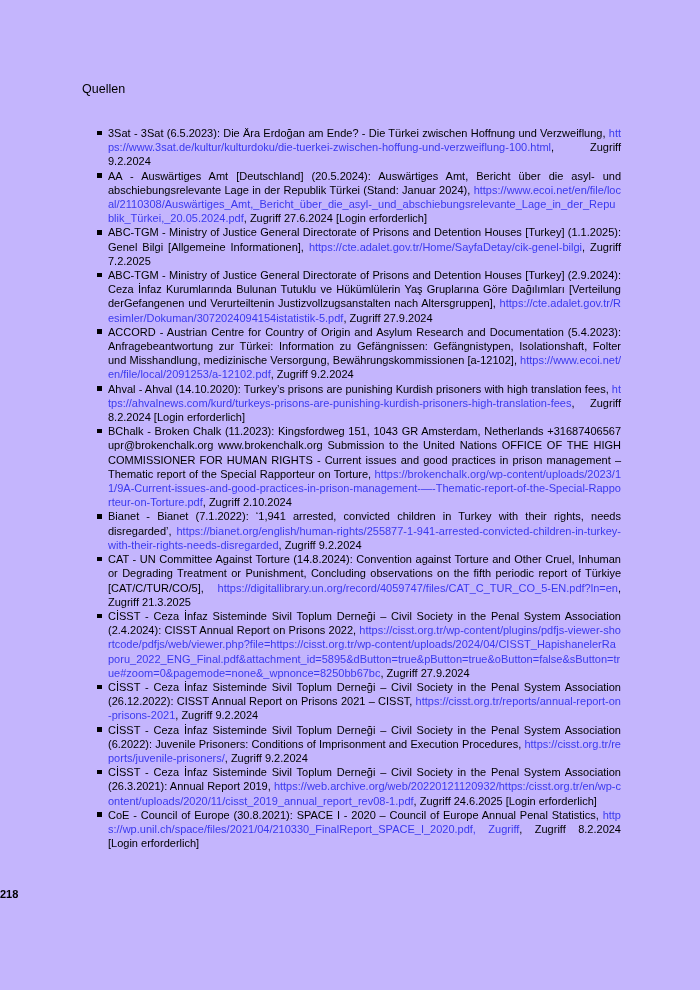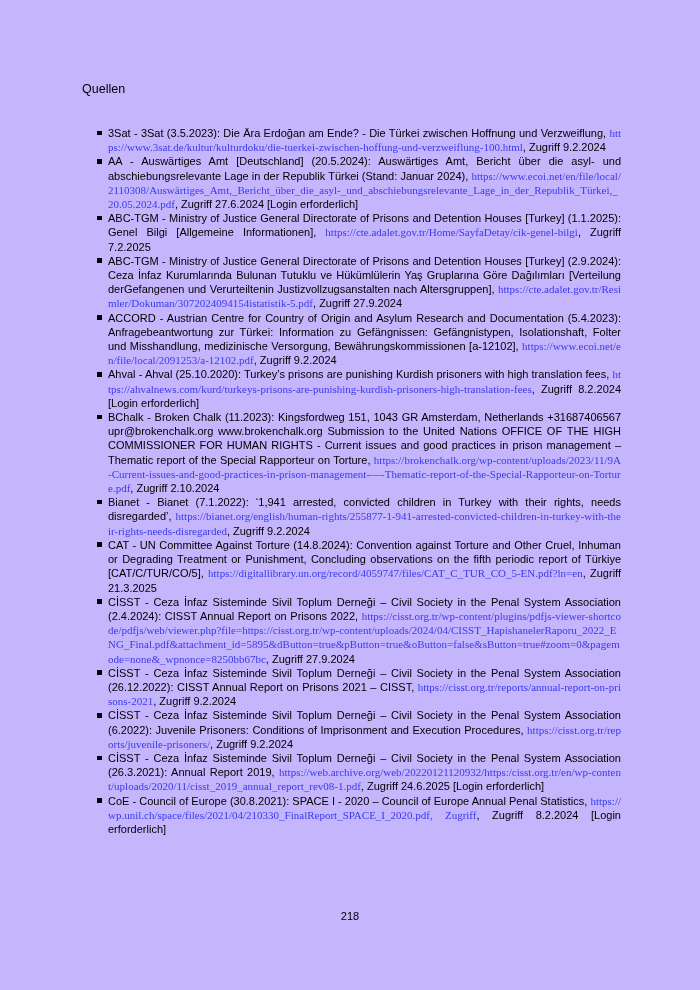--- a/index.html
+++ b/index.html
@@ -44,45 +44,45 @@
     width: 4.6px;
     height: 4.6px;
     background: #000000;
   }
   .link {
     color: var(--link-color, #3a3aee);
     word-break: break-all;
     overflow-wrap: anywhere;
     text-decoration: none;
     cursor: pointer;
-    font-family: Liberation Serif, serif;
   }
   .txt { color: #000000; }
   .page-number {
     position: absolute;
     left: 0;
-    top: 909px;
+    top: 887px;
     width: 100%;
-    text-align: center;
+    text-align: left;
     font-size: 11px;
     line-height: 14px;
+    font-weight: bold;
   }
 </style>
 </head>
 <body>
 
 <div class="page">
   <div class="page-title">Quellen</div>
   <ul class="refs">
-      <li class="ref"><span class="bullet"></span><span class="txt">3Sat - 3Sat (3.5.2023): Die Ära Erdoğan am Ende? - Die Türkei zwischen Hoffnung und Verzweiflung, </span><span class="link">https://www.3sat.de/kultur/kulturdoku/die-tuerkei-zwischen-hoffung-und-verzweiflung-100.html</span><span class="txt">, Zugriff 9.2.2024</span></li>
+      <li class="ref"><span class="bullet"></span><span class="txt">3Sat - 3Sat (6.5.2023): Die Ära Erdoğan am Ende? - Die Türkei zwischen Hoffnung und Verzweiflung, </span><span class="link">https://www.3sat.de/kultur/kulturdoku/die-tuerkei-zwischen-hoffung-und-verzweiflung-100.html</span><span class="txt">, Zugriff 9.2.2024</span></li>
       <li class="ref"><span class="bullet"></span><span class="txt">AA - Auswärtiges Amt [Deutschland] (20.5.2024): Auswärtiges Amt, Bericht über die asyl- und abschiebungsrelevante Lage in der Republik Türkei (Stand: Januar 2024), </span><span class="link">https://www.ecoi.net/en/file/local/2110308/Auswärtiges_Amt,_Bericht_über_die_asyl-_und_abschiebungsrelevante_Lage_in_der_Republik_Türkei,_20.05.2024.pdf</span><span class="txt">, Zugriff 27.6.2024 [Login erforderlich]</span></li>
       <li class="ref"><span class="bullet"></span><span class="txt">ABC-TGM - Ministry of Justice General Directorate of Prisons and Detention Houses [Turkey] (1.1.2025): Genel Bilgi [Allgemeine Informationen], </span><span class="link">https://cte.adalet.gov.tr/Home/SayfaDetay/cik-genel-bilgi</span><span class="txt">, Zugriff 7.2.2025</span></li>
       <li class="ref"><span class="bullet"></span><span class="txt">ABC-TGM - Ministry of Justice General Directorate of Prisons and Detention Houses [Turkey] (2.9.2024): Ceza İnfaz Kurumlarında Bulunan Tutuklu ve Hükümlülerin Yaş Gruplarına Göre Dağılımları [Verteilung derGefangenen und Verurteiltenin Justizvollzugsanstalten nach Altersgruppen], </span><span class="link">https://cte.adalet.gov.tr/Resimler/Dokuman/3072024094154istatistik-5.pdf</span><span class="txt">, Zugriff 27.9.2024</span></li>
       <li class="ref"><span class="bullet"></span><span class="txt">ACCORD - Austrian Centre for Country of Origin and Asylum Research and Documentation (5.4.2023): Anfragebeantwortung zur Türkei: Information zu Gefängnissen: Gefängnistypen, Isolationshaft, Folter und Misshandlung, medizinische Versorgung, Bewährungskommissionen [a-12102], </span><span class="link">https://www.ecoi.net/en/file/local/2091253/a-12102.pdf</span><span class="txt">, Zugriff 9.2.2024</span></li>
-      <li class="ref"><span class="bullet"></span><span class="txt">Ahval - Ahval (25.10.2020): Turkey’s prisons are punishing Kurdish prisoners with high translation fees, </span><span class="link">https://ahvalnews.com/kurd/turkeys-prisons-are-punishing-kurdish-prisoners-high-translation-fees</span><span class="txt">, Zugriff 8.2.2024 [Login erforderlich]</span></li>
+      <li class="ref"><span class="bullet"></span><span class="txt">Ahval - Ahval (14.10.2020): Turkey’s prisons are punishing Kurdish prisoners with high translation fees, </span><span class="link">https://ahvalnews.com/kurd/turkeys-prisons-are-punishing-kurdish-prisoners-high-translation-fees</span><span class="txt">, Zugriff 8.2.2024 [Login erforderlich]</span></li>
       <li class="ref"><span class="bullet"></span><span class="txt">BChalk - Broken Chalk (11.2023): Kingsfordweg 151, 1043 GR Amsterdam, Netherlands +31687406567 upr@brokenchalk.org www.brokenchalk.org Submission to the United Nations OFFICE OF THE HIGH COMMISSIONER FOR HUMAN RIGHTS - Current issues and good practices in prison management – Thematic report of the Special Rapporteur on Torture, </span><span class="link">https://brokenchalk.org/wp-content/uploads/2023/11/9A-Current-issues-and-good-practices-in-prison-management-—-Thematic-report-of-the-Special-Rapporteur-on-Torture.pdf</span><span class="txt">, Zugriff 2.10.2024</span></li>
       <li class="ref"><span class="bullet"></span><span class="txt">Bianet - Bianet (7.1.2022): ‘1,941 arrested, convicted children in Turkey with their rights, needs disregarded’, </span><span class="link">https://bianet.org/english/human-rights/255877-1-941-arrested-convicted-children-in-turkey-with-their-rights-needs-disregarded</span><span class="txt">, Zugriff 9.2.2024</span></li>
       <li class="ref"><span class="bullet"></span><span class="txt">CAT - UN Committee Against Torture (14.8.2024): Convention against Torture and Other Cruel, Inhuman or Degrading Treatment or Punishment, Concluding observations on the fifth periodic report of Türkiye [CAT/C/TUR/CO/5], </span><span class="link">https://digitallibrary.un.org/record/4059747/files/CAT_C_TUR_CO_5-EN.pdf?ln=en</span><span class="txt">, Zugriff 21.3.2025</span></li>
       <li class="ref"><span class="bullet"></span><span class="txt">CİSST - Ceza İnfaz Sisteminde Sivil Toplum Derneği – Civil Society in the Penal System Association (2.4.2024): CISST Annual Report on Prisons 2022, </span><span class="link">https://cisst.org.tr/wp-content/plugins/pdfjs-viewer-shortcode/pdfjs/web/viewer.php?file=https://cisst.org.tr/wp-content/uploads/2024/04/CISST_HapishanelerRaporu_2022_ENG_Final.pdf&amp;attachment_id=5895&amp;dButton=true&amp;pButton=true&amp;oButton=false&amp;sButton=true#zoom=0&amp;pagemode=none&amp;_wpnonce=8250bb67bc</span><span class="txt">, Zugriff 27.9.2024</span></li>
       <li class="ref"><span class="bullet"></span><span class="txt">CİSST - Ceza İnfaz Sisteminde Sivil Toplum Derneği – Civil Society in the Penal System Association (26.12.2022): CISST Annual Report on Prisons 2021 – CISST, </span><span class="link">https://cisst.org.tr/reports/annual-report-on-prisons-2021</span><span class="txt">, Zugriff 9.2.2024</span></li>
       <li class="ref"><span class="bullet"></span><span class="txt">CİSST - Ceza İnfaz Sisteminde Sivil Toplum Derneği – Civil Society in the Penal System Association (6.2022): Juvenile Prisoners: Conditions of Imprisonment and Execution Procedures, </span><span class="link">https://cisst.org.tr/reports/juvenile-prisoners/</span><span class="txt">, Zugriff 9.2.2024</span></li>
       <li class="ref"><span class="bullet"></span><span class="txt">CİSST - Ceza İnfaz Sisteminde Sivil Toplum Derneği – Civil Society in the Penal System Association (26.3.2021): Annual Report 2019, </span><span class="link">https://web.archive.org/web/20220121120932/https:/cisst.org.tr/en/wp-content/uploads/2020/11/cisst_2019_annual_report_rev08-1.pdf</span><span class="txt">, Zugriff 24.6.2025 [Login erforderlich]</span></li>
       <li class="ref"><span class="bullet"></span><span class="txt">CoE - Council of Europe (30.8.2021): SPACE I - 2020 – Council of Europe Annual Penal Statistics, </span><span class="link">https://wp.unil.ch/space/files/2021/04/210330_FinalReport_SPACE_I_2020.pdf, Zugriff</span><span class="txt">, Zugriff 8.2.2024 [Login erforderlich]</span></li>
     </ul>
   <div class="page-number">218</div>

